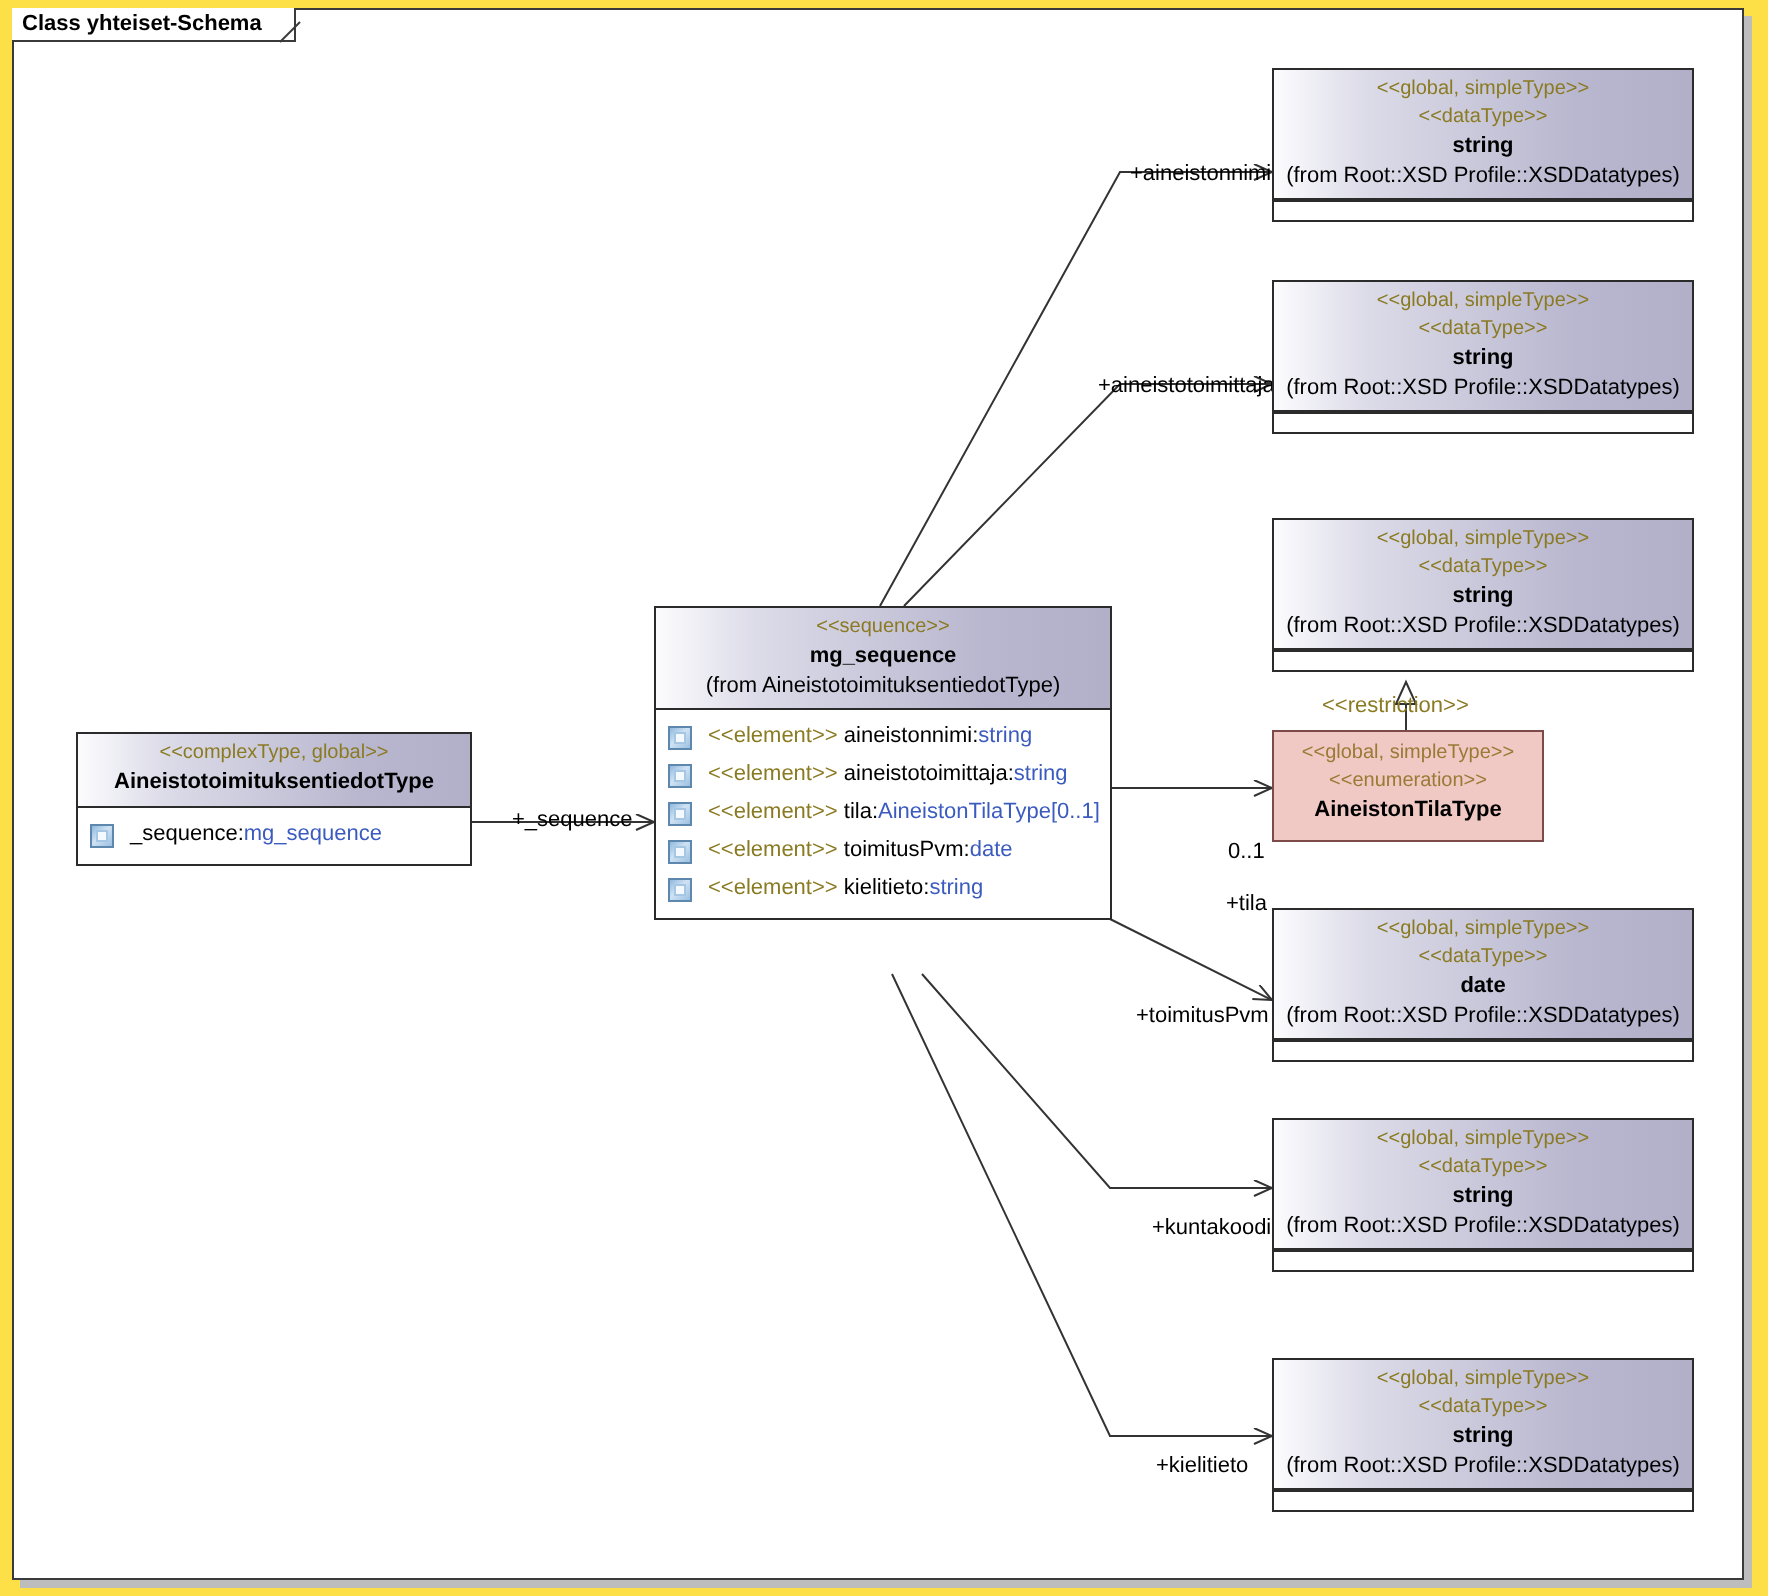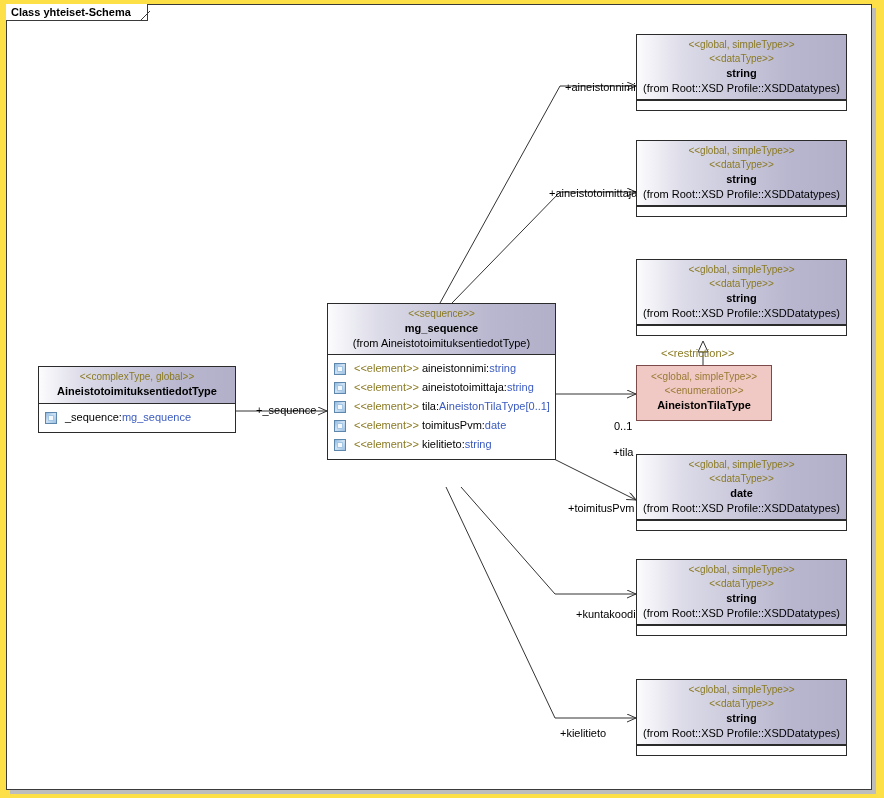--- a/index.html
+++ b/index.html
@@ -204,21 +204,21 @@
     </g>
   </svg>
 
   <div class="lnk-label" style="left:256px; top:404px;">+_sequence</div>
   <div class="lnk-label" style="left:565px; top:81px;">+aineistonnimi</div>
   <div class="lnk-label" style="left:549px; top:187px;">+aineistotoimittaja</div>
   <div class="lnk-label" style="left:613px; top:398px;margin-top:48px;">+tila</div>
   <div class="lnk-label" style="left:614px; top:420px;">0..1</div>
   <div class="lnk-label" style="left:568px; top:502px;text-align:center;">+toimitusPvm</div>
   <div class="lnk-label" style="left:576px; top:608px;">+kuntakoodi</div>
-  <div class="lnk-label" style="left:560px; top:727px;text-align:center;">+kielitieto</div>
+  <div class="lnk-label" style="left:578px; top:727px;text-align:center;">+kielitieto</div>
   <div class="lnk-label" style="left:661px; top:347px; color:#8a7a22;">&lt;&lt;restriction&gt;&gt;</div>
 
   <div class="uml-box" style="left:38px; top:366px; width:198px;">
     <div class="uml-head">
       <div class="stereo">&lt;&lt;complexType, global&gt;&gt;</div>
       <div class="cls-name">AineistotoimituksentiedotType</div>
     </div>
     <div class="uml-attrs">
       <div class="attr-row">
         <span class="attr-icon"></span>

